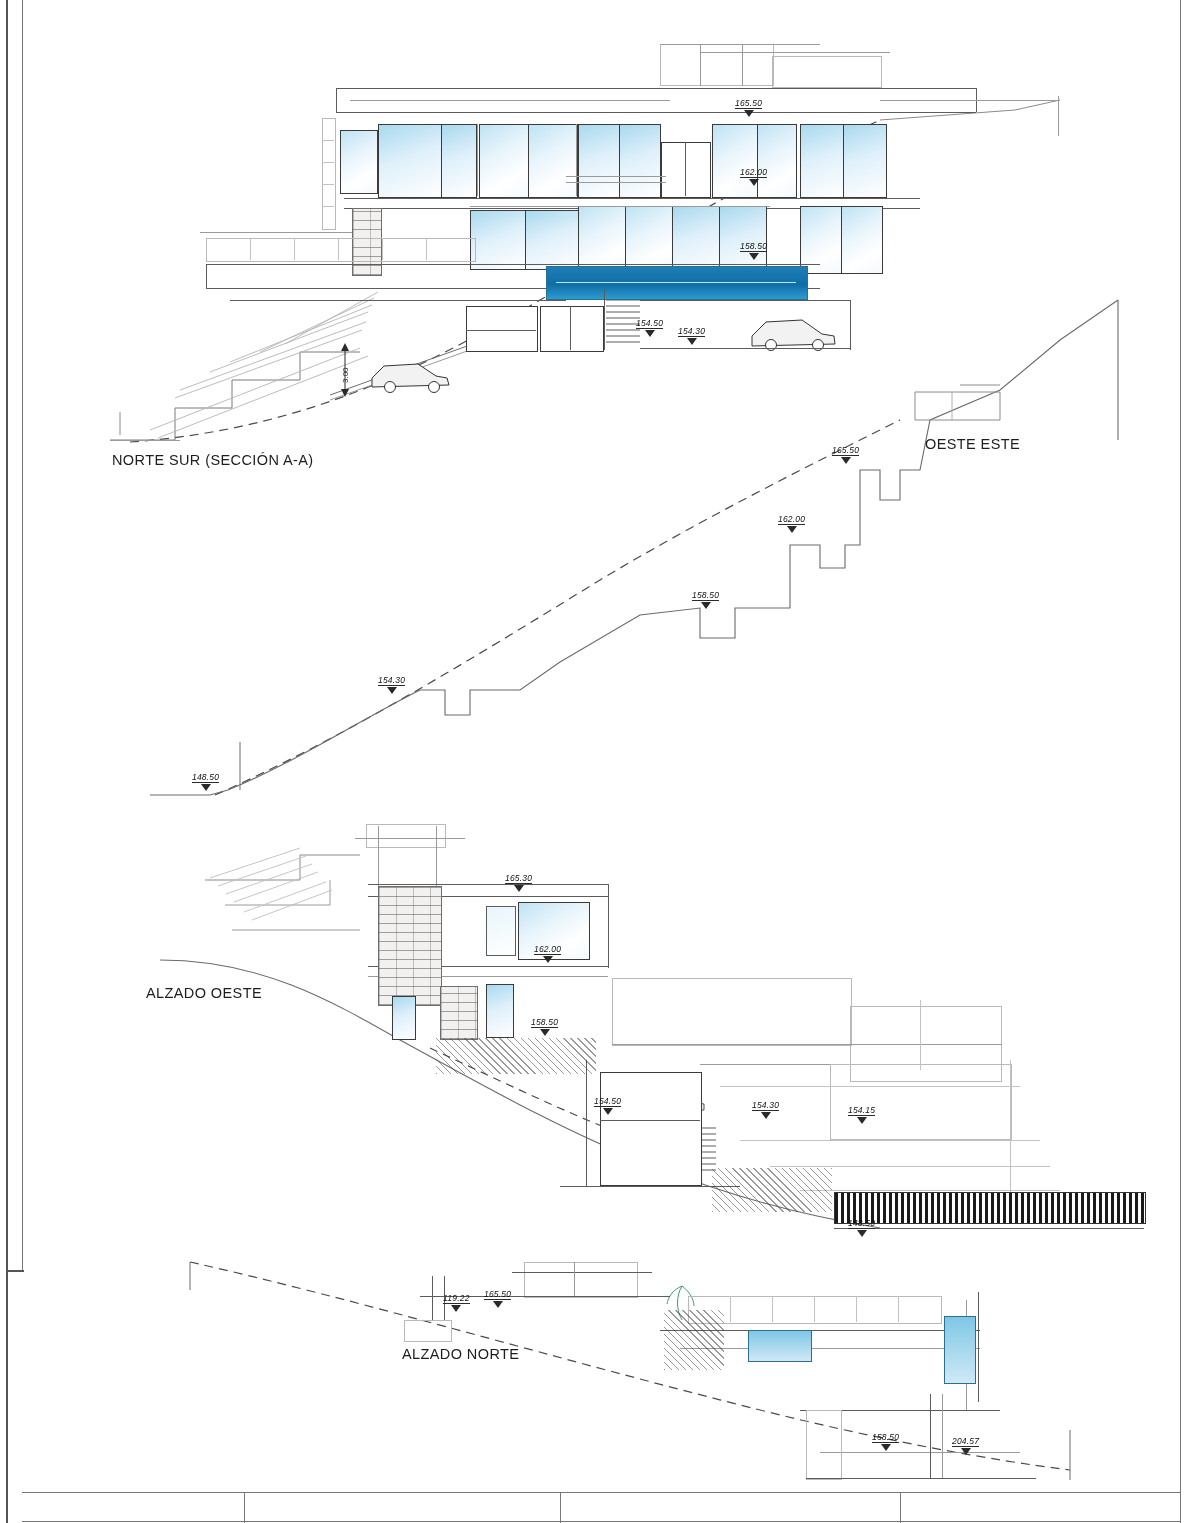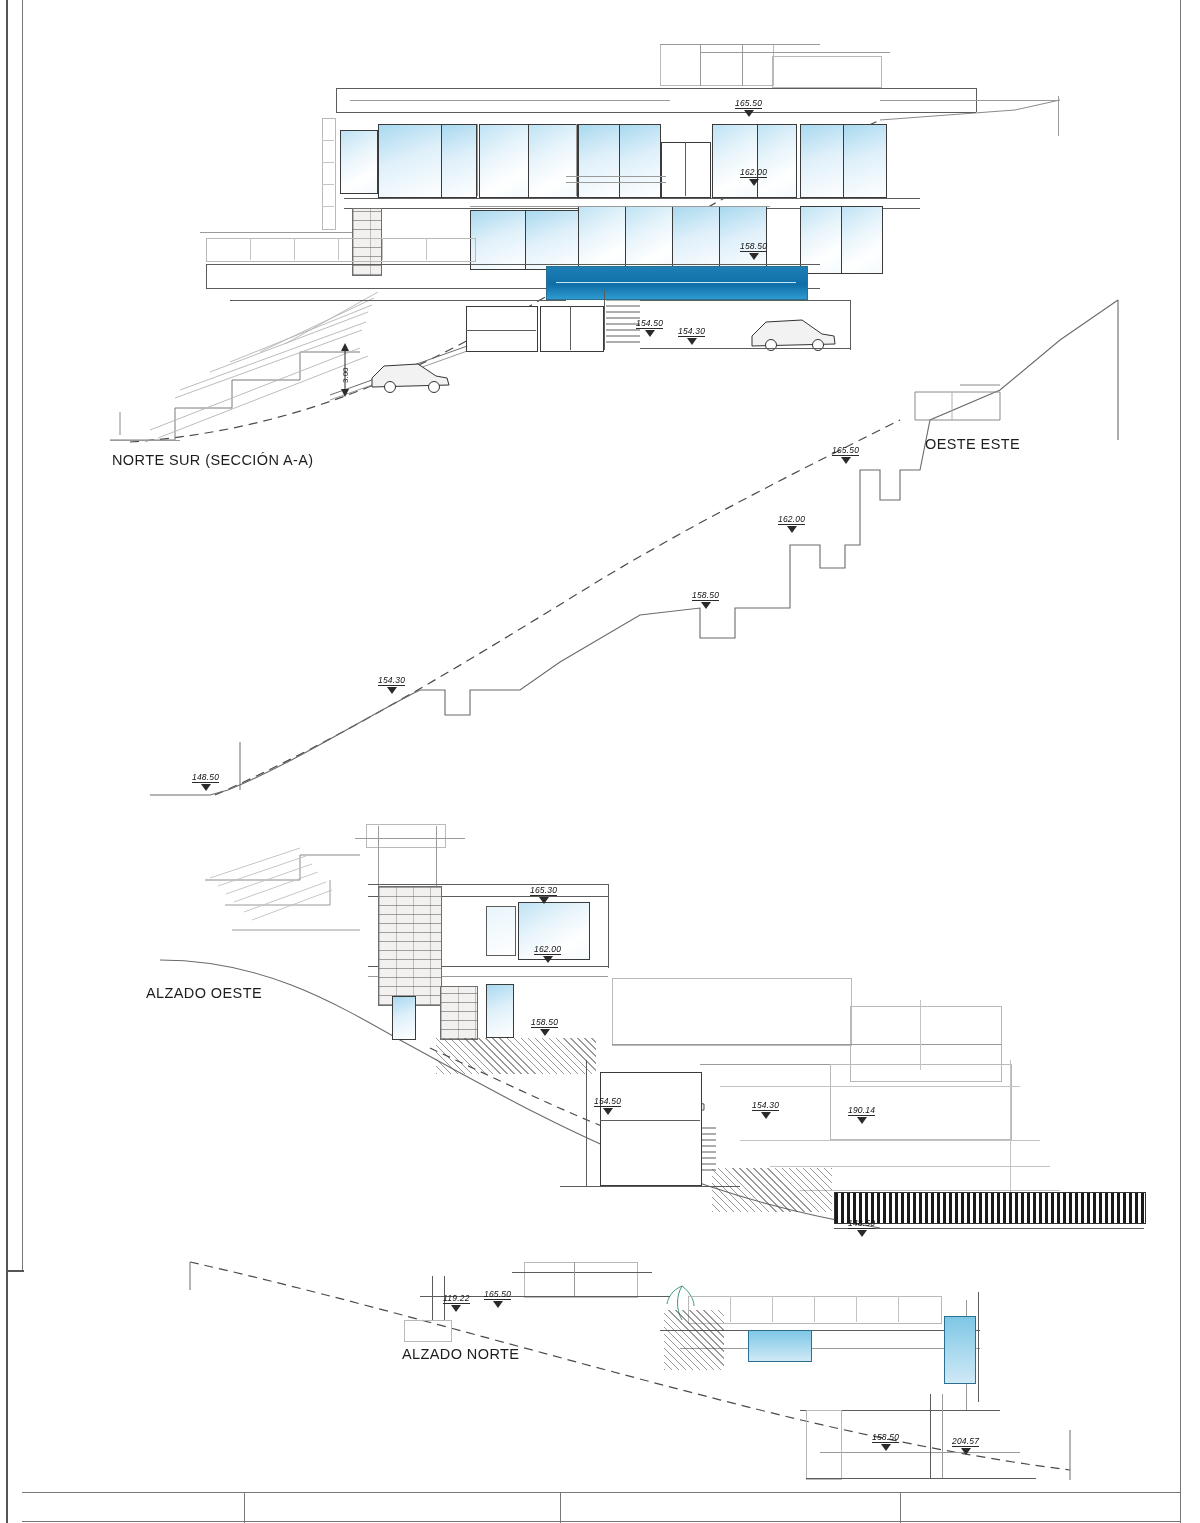--- a/index.html
+++ b/index.html
@@ -357,42 +357,42 @@
     <div class="ln-h" style="left:560px;top:1186px;width:180px;"></div>
 
     <div class="hatch" style="left:436px;top:1038px;width:160px;height:36px;"></div>
     <div class="hatch" style="left:712px;top:1168px;width:120px;height:44px;"></div>
 
     <div class="hatch-dense" style="left:834px;top:1192px;width:310px;height:30px;"></div>
     <div class="ln-h" style="left:834px;top:1228px;width:310px;"></div>
 
     <div class="lbl" style="left:146px;top:985px;">ALZADO OESTE</div>
 
-    <div class="elev" style="left:530px;top:873px;margin-top:12px;">
+    <div class="elev" style="left:505px;top:873px;">
       <span>165.30</span>
       <span class="ln"></span><span class="tri"></span>
     </div>
     <div class="elev" style="left:534px;top:944px;">
       <span>162.00</span>
       <span class="ln"></span><span class="tri"></span>
     </div>
     <div class="elev" style="left:531px;top:1017px;">
       <span>158.50</span>
       <span class="ln"></span><span class="tri"></span>
     </div>
     <div class="elev" style="left:594px;top:1096px;">
       <span>154.50</span>
       <span class="ln"></span><span class="tri"></span>
     </div>
     <div class="elev" style="left:752px;top:1100px;">
       <span>154.30</span>
       <span class="ln"></span><span class="tri"></span>
     </div>
     <div class="elev" style="left:848px;top:1105px;">
-      <span>190.14</span>
+      <span>154.15</span>
       <span class="ln"></span><span class="tri"></span>
     </div>
     <div class="elev" style="left:848px;top:1218px;">
       <span>148.50</span>
       <span class="ln"></span><span class="tri"></span>
     </div>
   </div>
 
   <div>
     <div class="box light" style="left:524px;top:1262px;width:112px;height:34px;"></div>

